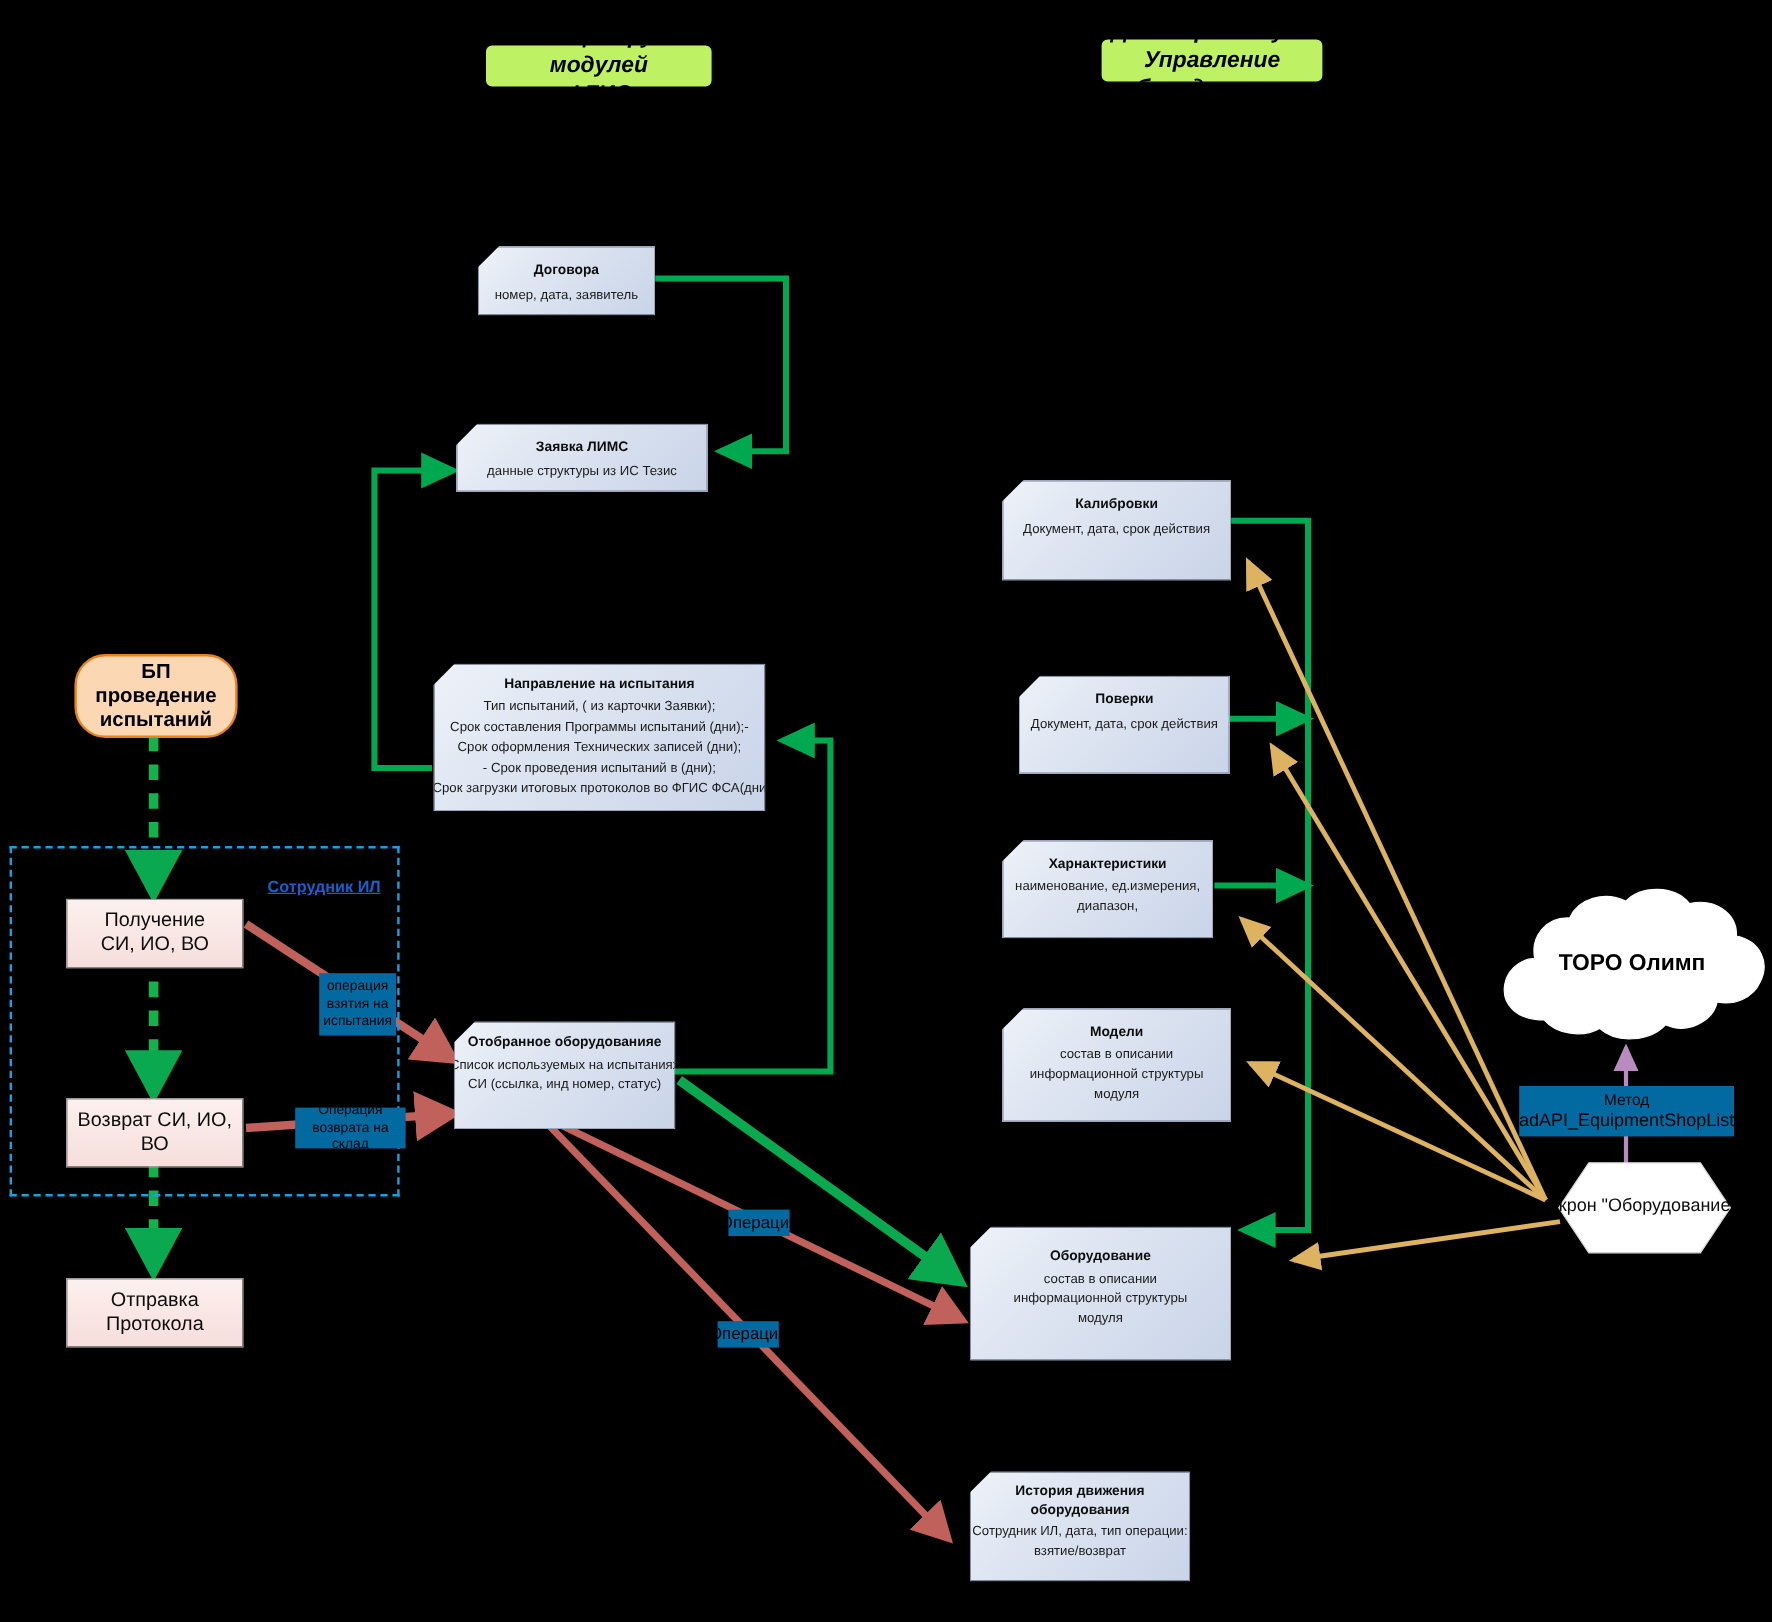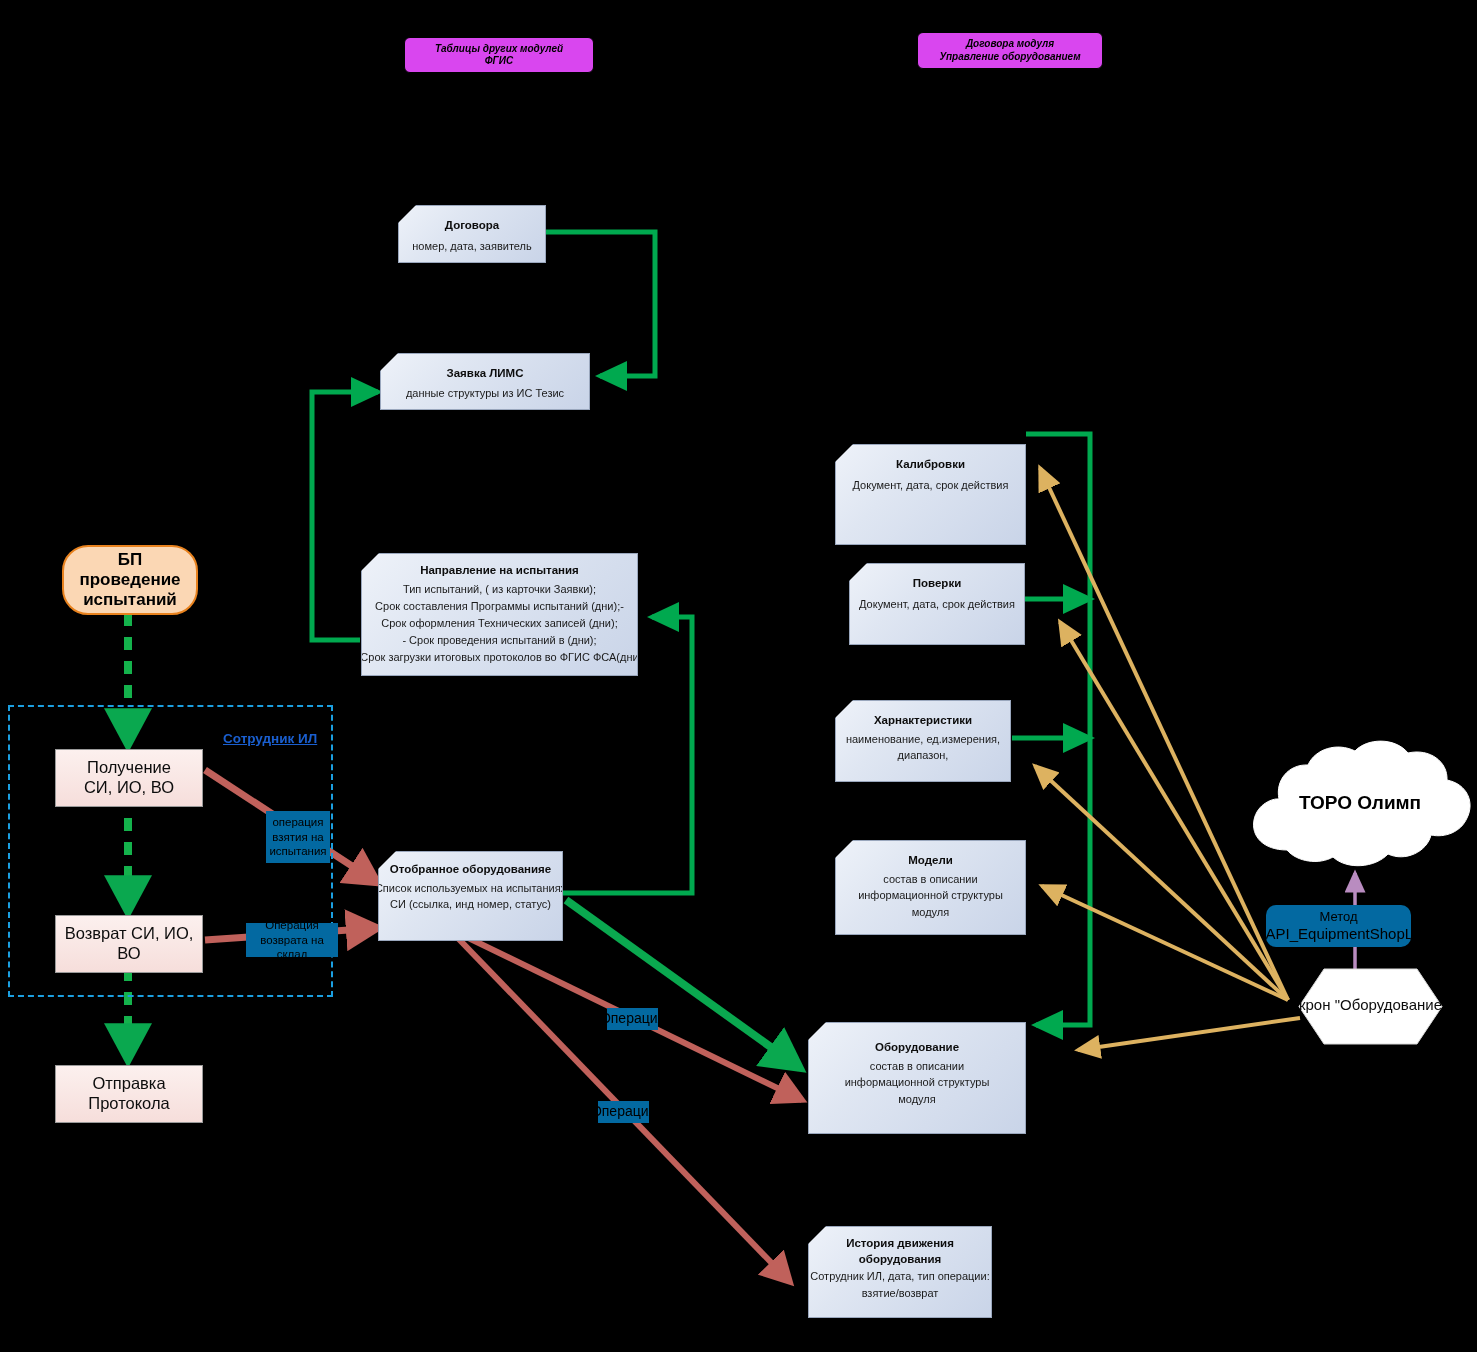--- a/index.html
+++ b/index.html
@@ -18,26 +18,26 @@
   svg.layer {
     position: absolute;
     left: 0; top: 0;
     width: 1477px; height: 1352px;
     pointer-events: none;
   }
   .node { position: absolute; }
 
   
   .banner {
-    background: #d946ef;
+    background: #bef264;
     border: 1px solid #000000;
     border-radius: 6px;
     font-style: italic;
     font-weight: bold;
-    font-size: 10px;
+    font-size: 19px;
     color: #000;
     text-align: center;
     display: flex;
     align-items: center;
     justify-content: center;
     line-height: 1.25;
     padding: 3px 8px;
   }
 
   
@@ -233,21 +233,21 @@
     <div class="s">- Срок проведения испытаний в (дни);</div>
     <div class="s">- Срок загрузки итоговых протоколов во ФГИС ФСА(дни).</div>
   </div>
 
   <div class="node doc" style="left:378px; top:851px; width:185px; height:90px; padding-top:10px;">
     <div class="t">Отобранное оборудованияе</div>
     <div class="s" style="margin-top:2px;">Список используемых на испытаниях</div>
     <div class="s">СИ (ссылка, инд номер, статус)</div>
   </div>
 
-  <div class="node doc" style="left:835px; top:400px; width:191px; height:101px;margin-top:44px;">
+  <div class="node doc" style="left:835px; top:400px; width:191px; height:84px;">
     <div class="t">Калибровки</div>
     <div class="s" style="margin-top:4px;">Документ, дата, срок действия</div>
   </div>
 
   <div class="node doc" style="left:849px; top:563px; width:176px; height:82px;">
     <div class="t">Поверки</div>
     <div class="s" style="margin-top:4px;">Документ, дата, срок действия</div>
   </div>
 
   <div class="node doc" style="left:835px; top:700px; width:176px; height:82px;">
@@ -350,20 +350,20 @@
     <div class="cloud-text">ТОРО Олимп</div>
   </div>
 
   <div class="hex" style="left:1298px; top:968px; width:145px; height:77px;">
     <svg width="145" height="77" viewBox="0 0 145 77">
       <path d="M26,1 L119,1 L144,38.5 L119,76 L26,76 L1,38.5 Z" fill="#ffffff" stroke="#d9d9d9" stroke-width="1"></path>
     </svg>
     <div class="hex-text">крон "Оборудование</div>
   </div>
 
-  <div class="node elabel multi big" style="left:1266px; top:905px; width:145px; height:42px; line-height:1.15;border-radius:10px;">
+  <div class="node elabel multi big" style="left:1266px; top:905px; width:179px; height:42px; line-height:1.15;">
     <div>
       <div style="font-size:13px;">Метод</div>
       <div style="font-size:15px;">adAPI_EquipmentShopList</div>
     </div>
   </div>
 
 </div>
 
 </body></html>

